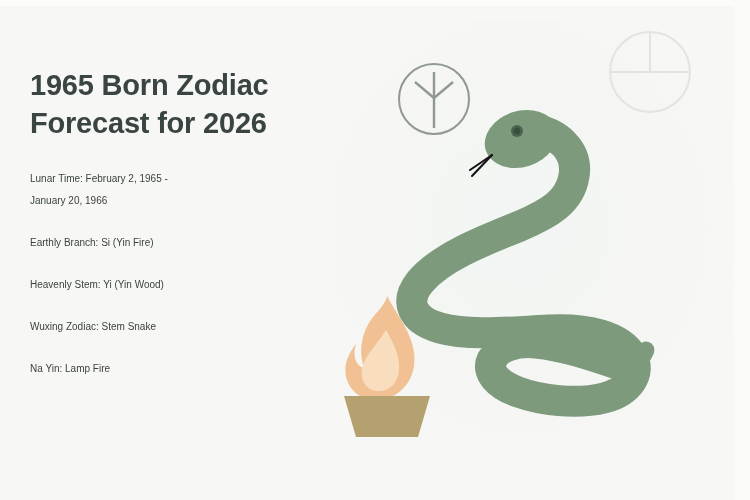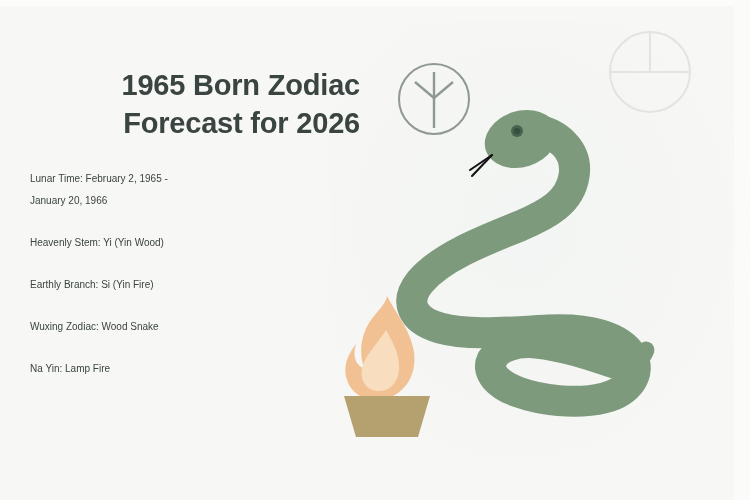--- a/index.html
+++ b/index.html
@@ -55,21 +55,20 @@
     width: 330px;
   }
   .title {
     font-size: 29px;
     line-height: 38px;
     font-weight: bold;
     color: #3a4440;
     letter-spacing: -0.2px;
     margin: 0 0 26px 0;
     white-space: pre-line;
-    text-align: right;
   }
   .detail-line {
     font-size: 10px;
     line-height: 22px;
     color: #3b4541;
     margin-bottom: 20px;
     white-space: pre-line;
   }
   .detail-line:last-child { margin-bottom: 12px; }
 
@@ -94,25 +93,25 @@
   <div class="art-glow"></div>
 
   <div class="text-col">
 
     <h1 class="title">1965 Born Zodiac
 Forecast for 2026</h1>
 
     <p class="detail-line">Lunar Time: February 2, 1965 -
 January 20, 1966</p>
 
+    <p class="detail-line">Earthly Branch: Si (Yin Fire)</p>
+
     <p class="detail-line">Heavenly Stem: Yi (Yin Wood)</p>
 
-    <p class="detail-line">Earthly Branch: Si (Yin Fire)</p>
-
-    <p class="detail-line">Wuxing Zodiac: Wood Snake</p>
+    <p class="detail-line">Wuxing Zodiac: Stem Snake</p>
 
     <p class="detail-line">Na Yin: Lamp Fire</p>
 
   </div>
 
   <div class="art-layer">
     <svg width="750" height="500" viewBox="0 0 750 500" xmlns="http://www.w3.org/2000/svg">
 
       <g>
         <circle cx="650" cy="72" r="40" fill="none" stroke="#e3e3e1" stroke-width="2"></circle>

